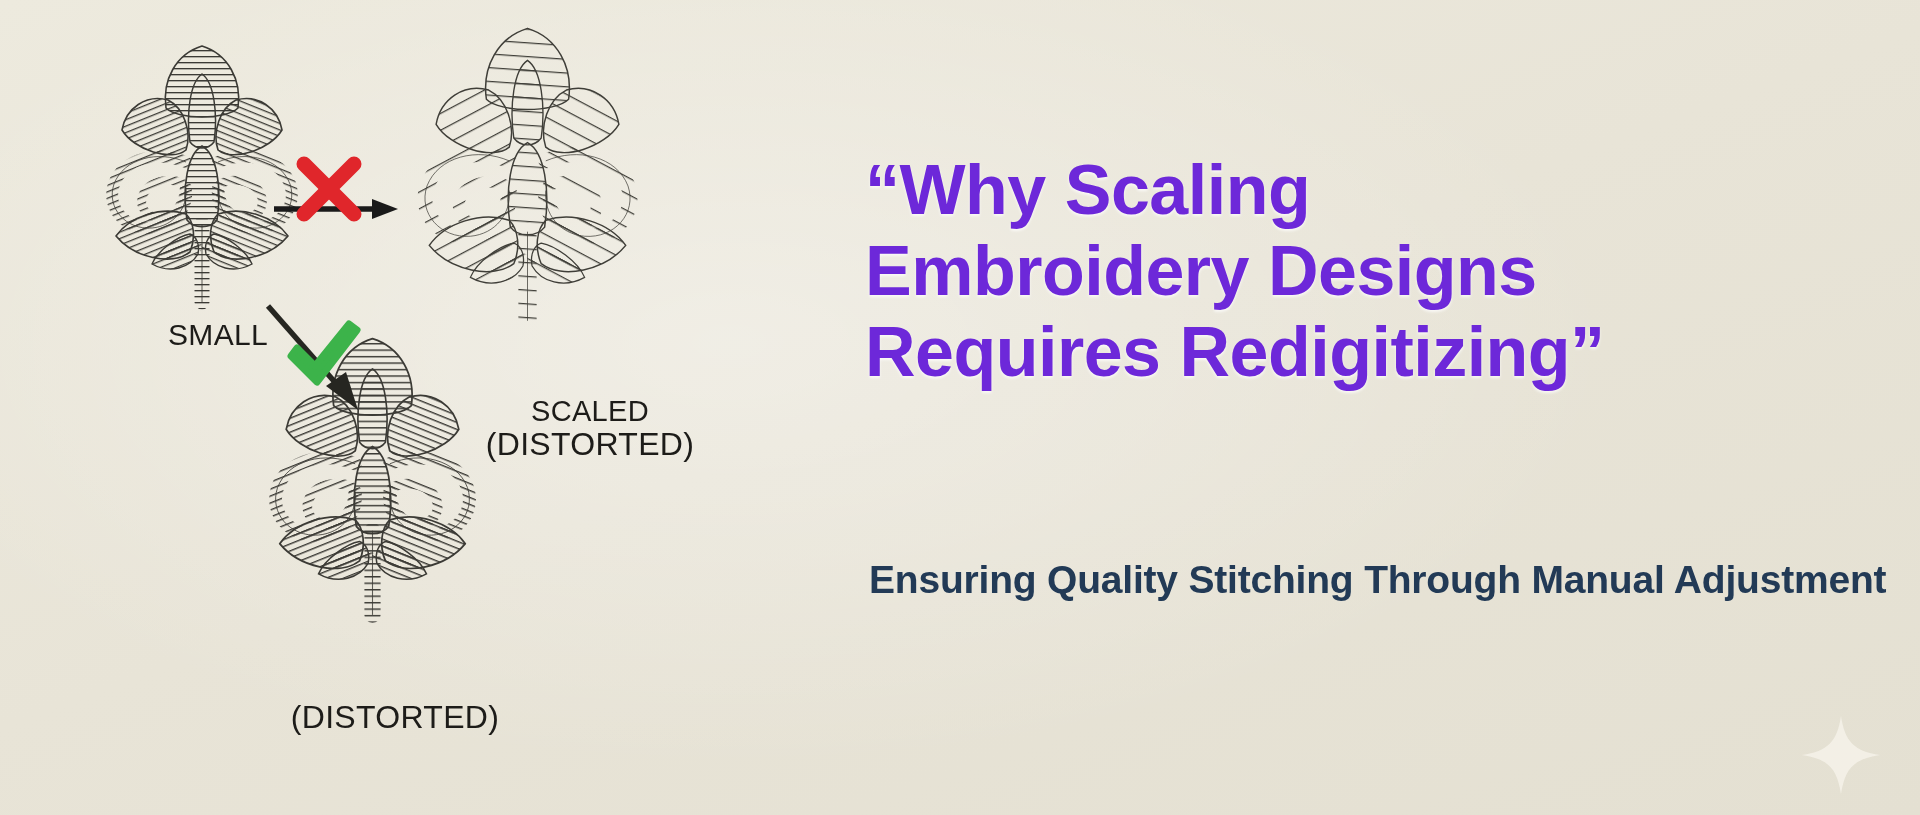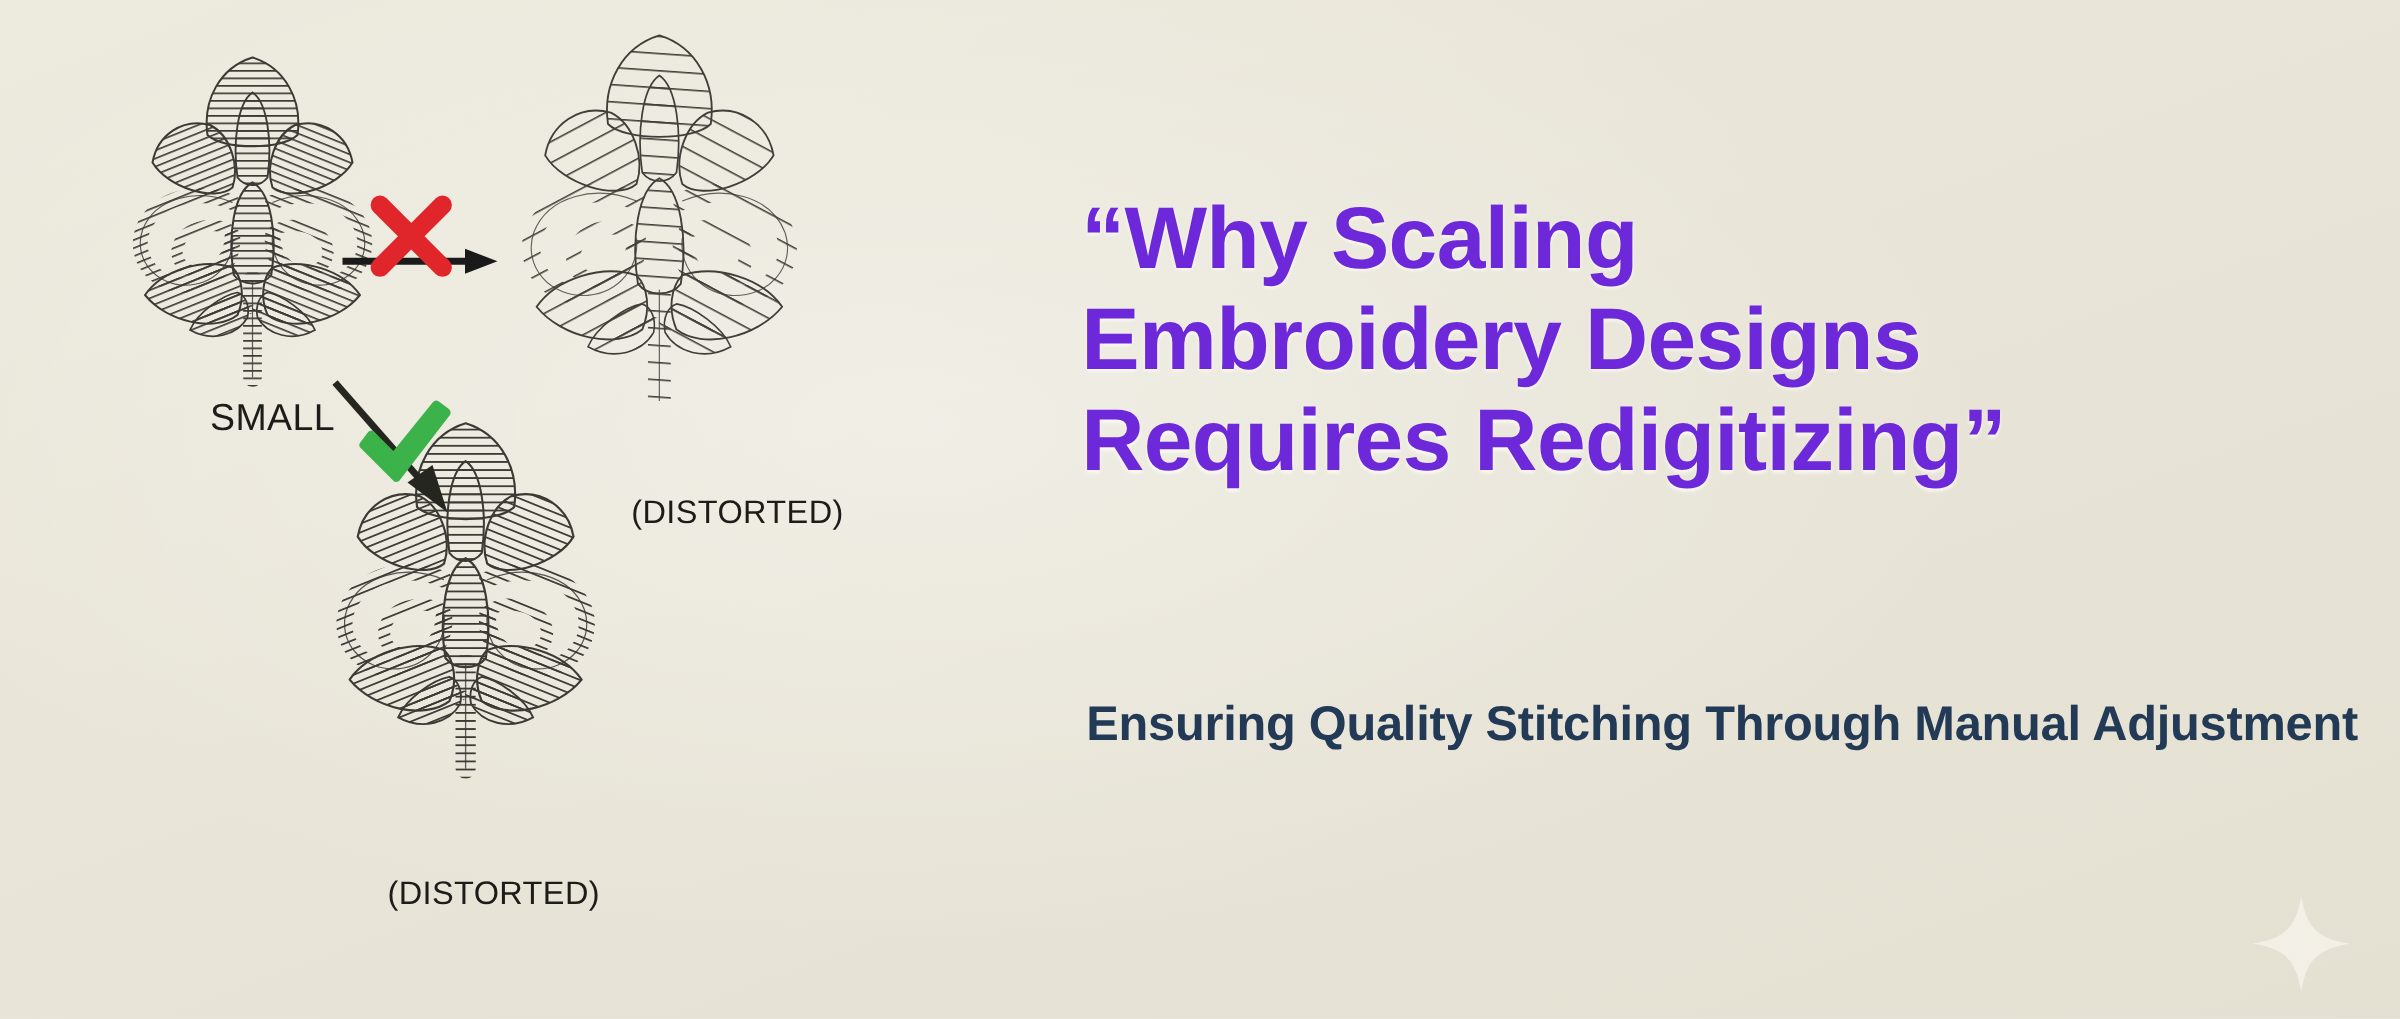--- a/index.html
+++ b/index.html
@@ -34,21 +34,21 @@
 
   .caption {
     position: absolute;
     color: #1d1c19;
     text-align: center;
     line-height: 1.12;
     white-space: nowrap;
     letter-spacing: 0.3px;
   }
   .caption .cap-main { display: block; font-size: 29px; }
-  .caption .cap-sub  { display: block; font-size: 26px; }
+  .caption .cap-sub  { display: block; font-size: 32px; }
 
   #caption-small { left: 118px; top: 318px; width: 200px; text-align: center; }
   #caption-small .cap-main { font-size: 30px; }
   #caption-scaled { left: 455px; top: 395px; width: 270px; }
   #caption-redigitized { left: 250px; top: 700px; width: 290px; }
 
   
   .mark { position: absolute; }
   .mark svg { display: block; overflow: visible; }
 
@@ -201,20 +201,21 @@
         <path d="M128 196 C140 198 160 212 166 226 C148 236 128 230 120 216 C118 206 122 198 128 196 Z" fill="url(#satinSparseB)" stroke="#3f3e38" stroke-width="1.1"></path>
         <path d="M116 186 L116 264" stroke="url(#satinSparseV)" stroke-width="16" stroke-linecap="round"></path>
         <path d="M116 186 L116 264" stroke="#3f3e38" stroke-width="0.9" opacity="0.75"></path>
         <path d="M116 210 C104 206 90 210 80 218" fill="none" stroke="url(#satinSparseA)" stroke-width="8"></path>
         <path d="M116 210 C128 206 142 210 152 218" fill="none" stroke="url(#satinSparseB)" stroke-width="8"></path>
       </g>
     </svg>
   </div>
 
   <div class="caption" id="caption-scaled">
+    <span class="cap-main">SCALED</span>
     <span class="cap-sub">(DISTORTED)</span>
   </div>
 
   <div class="motif" id="motif-redigitized" style="left:245px; top:330px;">
     <svg width="255" height="300" viewBox="0 0 232 278">
       <g>
         <path d="M116 8 C142 16 156 42 152 70 C140 82 92 82 80 70 C76 42 90 16 116 8 Z" fill="url(#satinVert)" stroke="#3b3a35" stroke-width="1.6" stroke-linejoin="round"></path>
         <path d="M116 36 C128 44 132 76 128 104 C122 112 110 112 104 104 C100 76 104 44 116 36 Z" fill="url(#satinVert)" stroke="#3b3a35" stroke-width="1.5"></path>
         <path d="M82 62 C60 56 40 70 36 92 C48 112 86 124 100 112 C106 94 98 70 82 62 Z" fill="url(#satinDense)" stroke="#3b3a35" stroke-width="1.6" stroke-linejoin="round"></path>
         <path d="M150 62 C172 56 192 70 196 92 C184 112 146 124 132 112 C126 94 134 70 150 62 Z" fill="url(#satinDense2)" stroke="#3b3a35" stroke-width="1.6" stroke-linejoin="round"></path>

